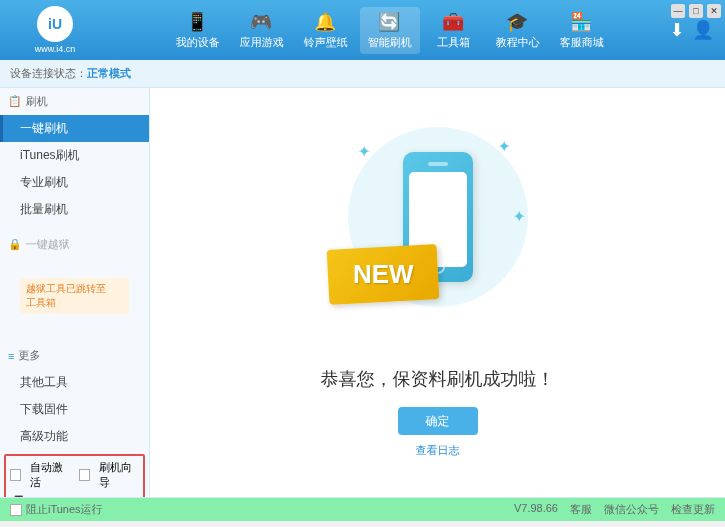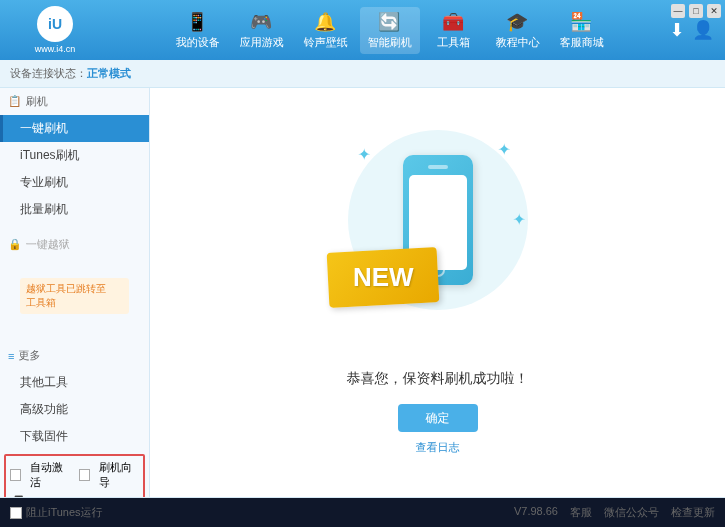--- a/index.html
+++ b/index.html
@@ -179,35 +179,35 @@
       transform: rotate(-3deg);
       box-shadow: 2px 2px 6px rgba(0,0,0,0.2);
       position: relative;
     }
     .ribbon-text {
       font-size: 26px; font-weight: bold; color: white;
       text-shadow: 1px 1px 2px rgba(0,0,0,0.2);
       transform: rotate(3deg);
     }
 
-    .success-text { font-size: 14px; color: #333; margin-bottom: 16px; }
+    .success-text { font-size: 18px; color: #333; margin-bottom: 16px; }
     .confirm-btn {
       width: 80px; height: 28px;
       background: #4ab0e8;
       color: white; border: none;
       border-radius: 4px; cursor: pointer;
       font-size: 12px; font-family: inherit;
       margin-bottom: 8px;
     }
     .log-link { font-size: 11px; color: #2a8fd4; cursor: pointer; }
 
     
     .bottom-bar {
-      height: 30px;
-      background: #0f172a;
+      height: 24px;
+      background: #86efac;
       border-top: 1px solid #d5e8f5;
       display: flex;
       align-items: center;
       justify-content: space-between;
       padding: 0 10px;
       font-size: 11px;
       color: #666;
       gap: 44px;
     }
     .bottom-left { display: flex; align-items: center; gap: 4px; }
@@ -314,22 +314,22 @@
         <span>一键越狱</span>
       </div>
       <div class="sidebar-notice">越狱工具已跳转至<br>工具箱</div>
       <div class="sidebar-divider"></div>
 
       <div class="sidebar-section-header">
         <span class="icon">≡</span>
         <span>更多</span>
       </div>
       <div class="sidebar-item">其他工具</div>
+      <div class="sidebar-item">下载固件</div>
       <div class="sidebar-item">高级功能</div>
-      <div class="sidebar-item">下载固件</div>
 
       <div style="flex:1"></div>
 
       <div class="device-info-area">
 
         <div class="auto-activate-row">
           <span class="checkbox-fake"></span>
           <span>自动激活</span>
           <span class="checkbox-fake"></span>
           <span>刷机向导</span>

